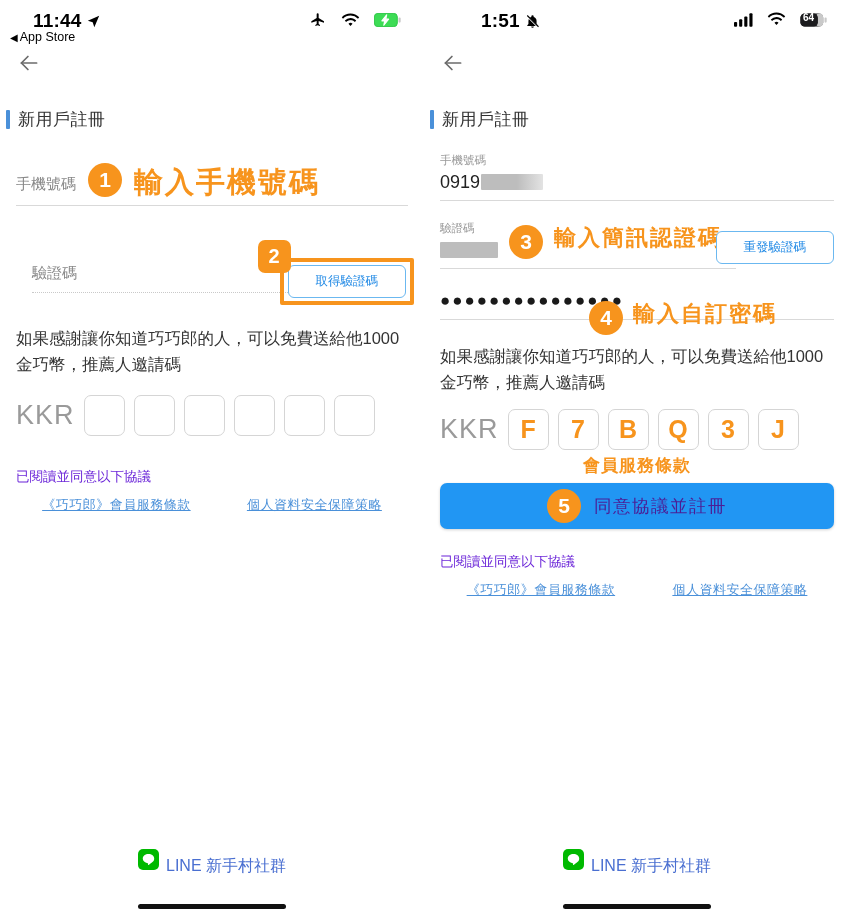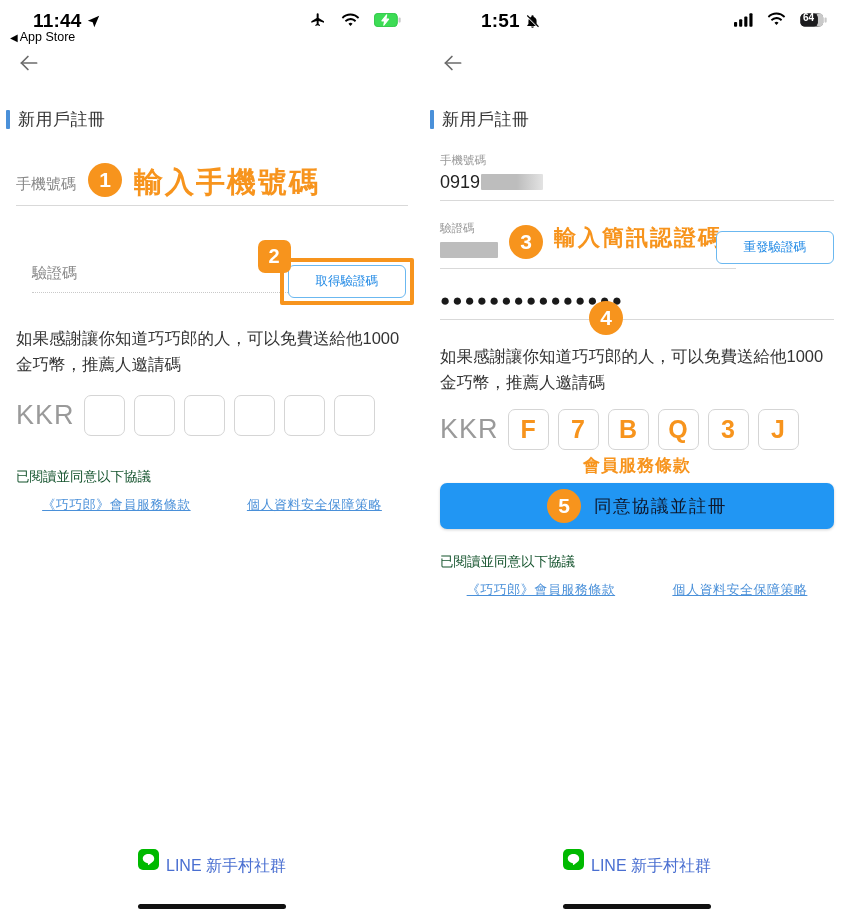--- a/index.html
+++ b/index.html
@@ -70,40 +70,40 @@
   .promo { font-size: 16.5px; color:#333; line-height: 1.55; margin: 0 16px; }
 
   .kkr-row { display:flex; align-items:center; margin: 0 16px; gap: 9px; }
   .kkr-label { font-size: 27px; color:#9a9a9a; letter-spacing:1px; }
   .code-box {
     width: 41px; height: 41px; border: 1px solid #d5d5d5; border-radius: 7px;
     display:flex; align-items:center; justify-content:center;
     font-size: 25px; font-weight:bold; color:#f7941d; background:#fff;
   }
 
-  .agree-title { font-size: 13.5px; color:#14532d; margin: 0 16px; }
+  .agree-title { font-size: 13.5px; color:#6d28d9; margin: 0 16px; }
   .agree-links { display:flex; justify-content:space-around; margin: 10px 14px 0 14px; }
   .agree-links a {
     font-size: 13px; color:#4a90d9; text-decoration: underline; letter-spacing:.5px;
   }
 
   
   .rfield { margin: 0 16px; position: relative; }
   .rfield .mini-lbl { font-size: 11.5px; color:#999; margin-bottom: 2px; }
   .rfield .val { font-size: 18px; color:#222; min-height: 24px; display:flex; align-items:center; }
   .redact { display:inline-block; height: 16px; background:#bdbdbd; border-radius:1px; }
   .redact.fade { background: linear-gradient(to right,#bdbdbd 0%, #bdbdbd 58%, #e3e3e3 100%); }
   .dots { letter-spacing: 2px; font-size: 17px; color:#1a1a1a; }
 
   .submit-btn {
     margin: 6px 16px 0 16px; height: 46px; background:#2196f3; border-radius: 7px;
     display:flex; align-items:center; justify-content:center; gap: 13px;
     box-shadow: 0 1px 3px rgba(0,0,0,.18);
   }
-  .submit-btn .label { color:#0f172a; font-size: 17.5px; letter-spacing: 1.5px; }
+  .submit-btn .label { color:#4c1d95; font-size: 17.5px; letter-spacing: 1.5px; }
 
   
   .footer { position:absolute; bottom: 42px; left:0; right:0; display:flex; justify-content:center; align-items:center; gap:7px; }
   .line-icon {
     width: 21px; height:21px; border-radius:5px; background:#00b900;
     display:flex; align-items:center; justify-content:center;
   }
   .footer-text { color:#4a6fd1; font-size: 16px; margin-top: 14px; }
   .home-indicator {
     position:absolute; bottom: 10px; left:50%; transform: translateX(-50%);
@@ -285,20 +285,21 @@
       <button class="btn-outline" style="position:absolute; right:16px; top:10px;">重發驗證碼</button>
     </div>
 
     <div style="position:relative; margin-top:20px;">
       <div class="rfield underline" style="padding-bottom:6px;">
         <div class="val">
           <span class="dots">●●●●●●●●●●●●●●●</span>
         </div>
       </div>
       <span class="anno-num-circle" style="position:absolute; left:165px; top:12px;">4</span>
+      <span class="anno-text" style="position:absolute; left:209px; top:10px; font-size:22px;">輸入自訂密碼</span>
     </div>
 
     <p class="promo" style="margin-top:24px;">如果感謝讓你知道巧巧郎的人，可以免費送給他1000金巧幣，推薦人邀請碼</p>
 
     <div class="kkr-row" style="margin-top:14px;">
       <span class="kkr-label">KKR</span>
       <span class="code-box">F</span>
       <span class="code-box">7</span>
       <span class="code-box">B</span>
       <span class="code-box">Q</span>

